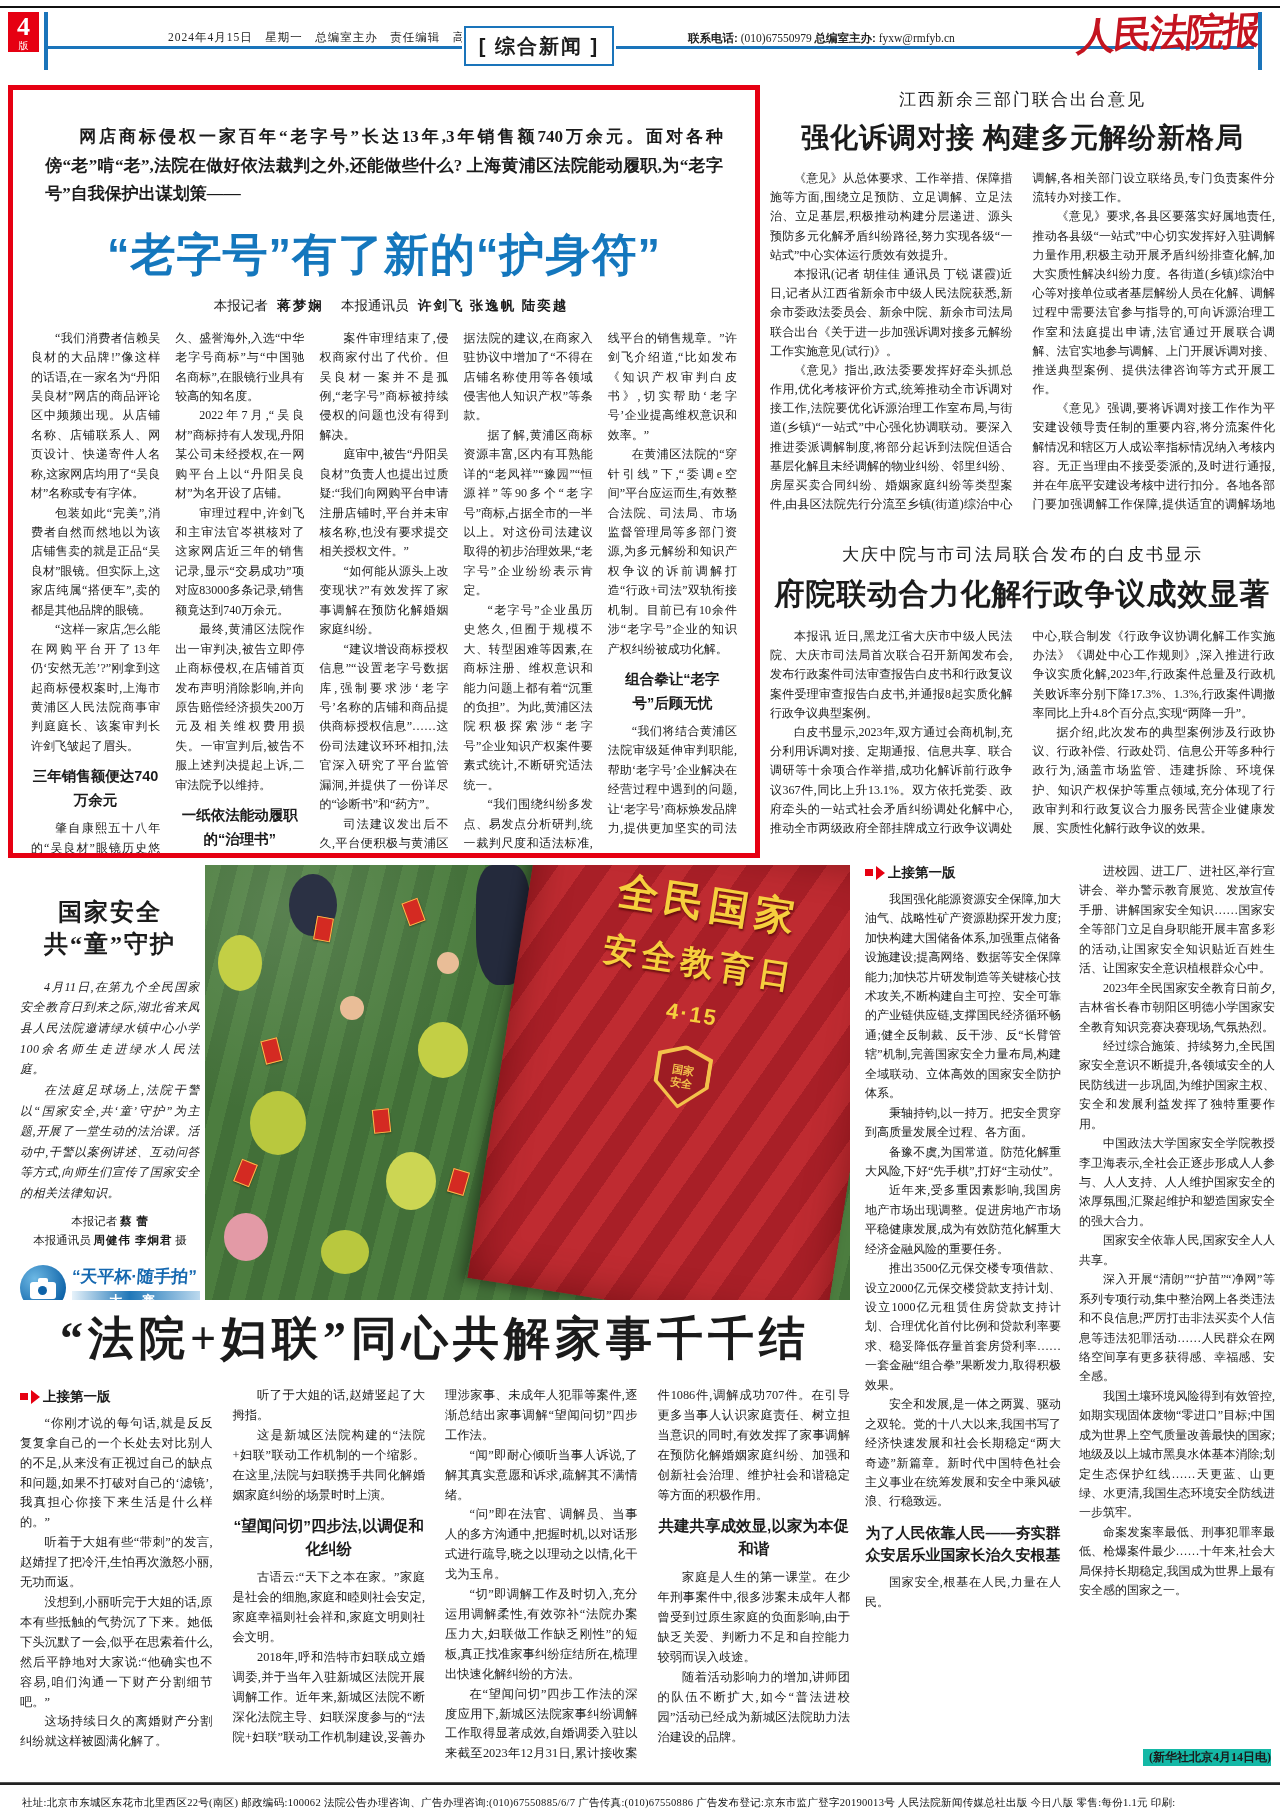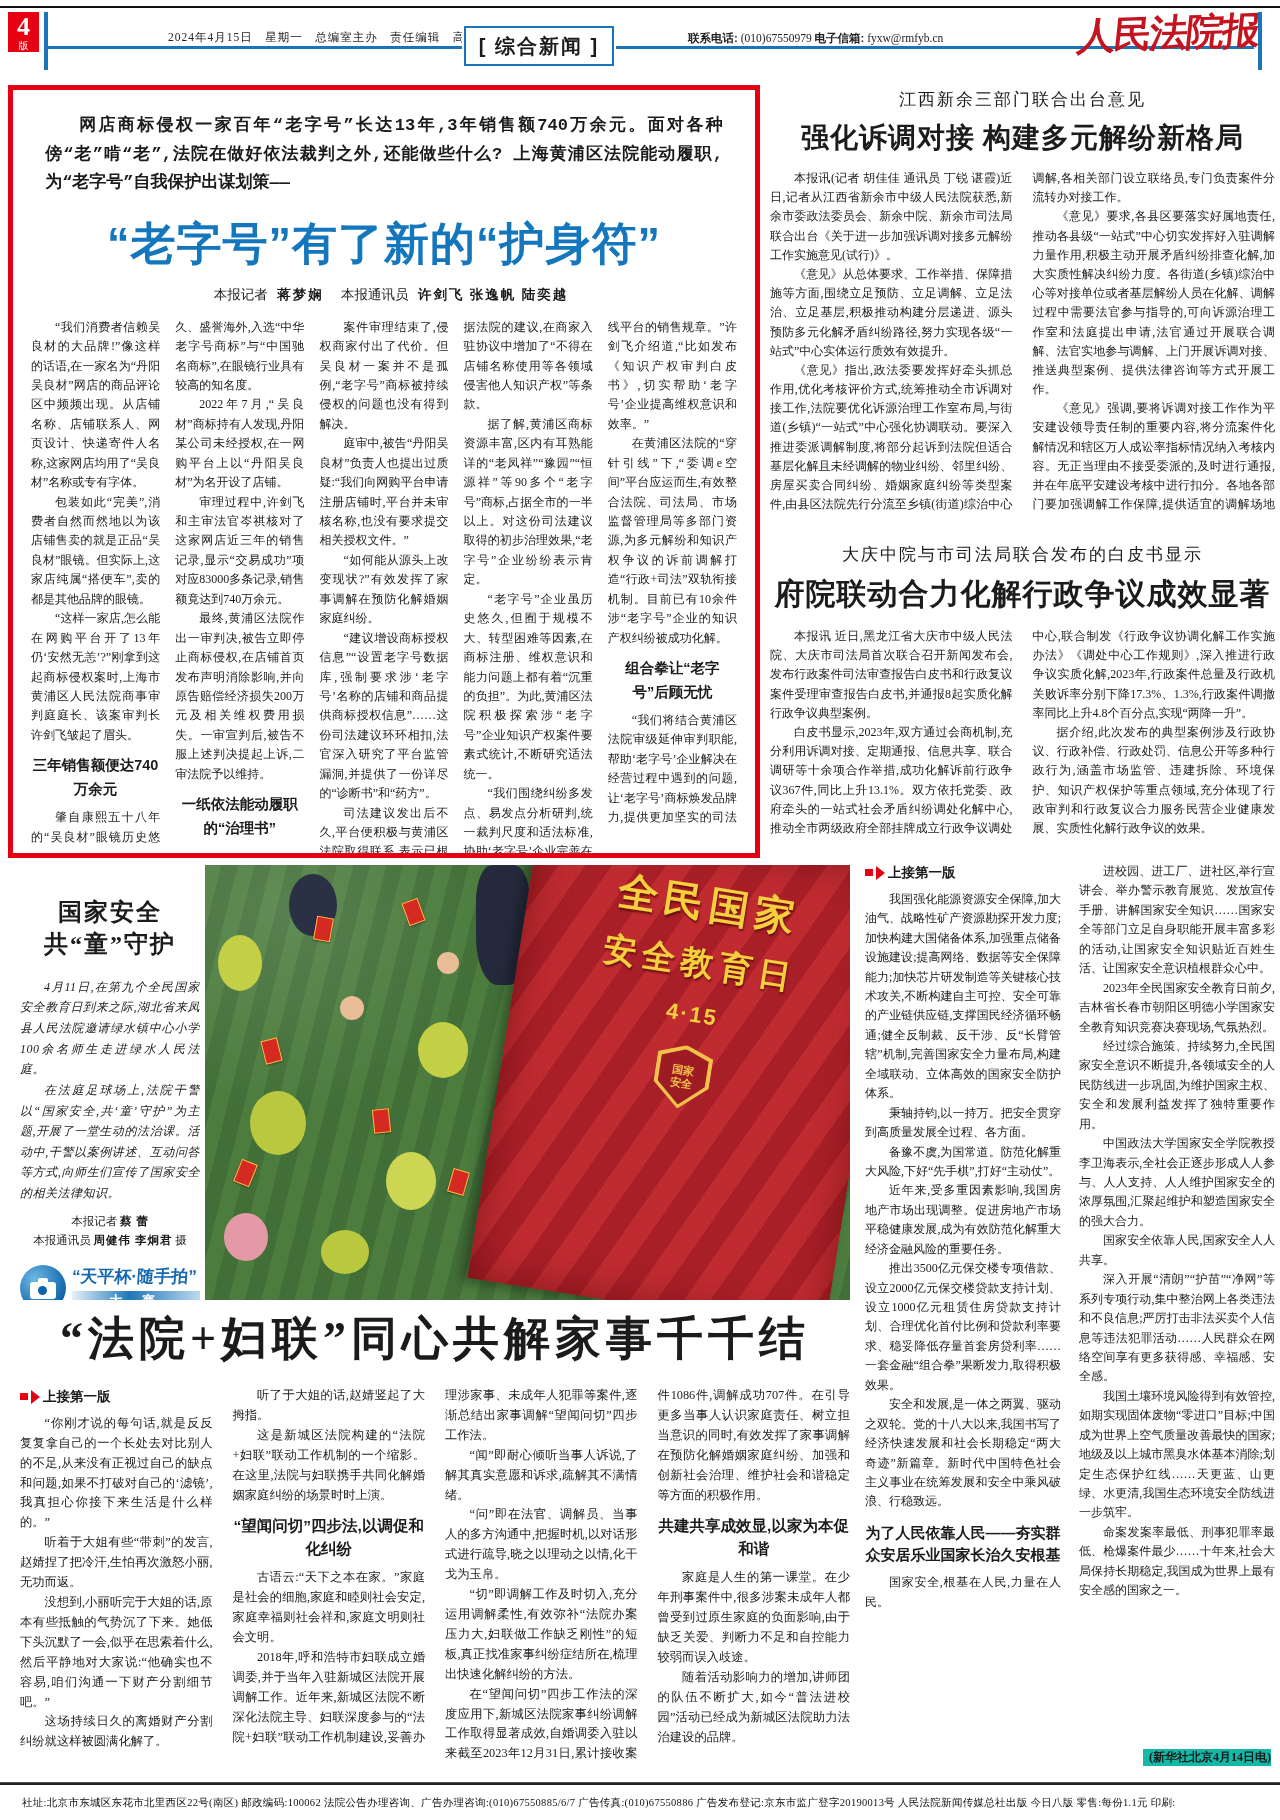--- a/index.html
+++ b/index.html
@@ -18,21 +18,21 @@
   .dateline { position:absolute; left:168px; top:30px; font-size:11.5px; letter-spacing:1px; color:#222; }
   .blue-rule { position:absolute; left:48px; top:46px; width:1206px; height:3px; background:#1a74ba; }
   .section-box { position:absolute; left:464px; top:26px; width:150px; height:40px; background:#fff; border:2px solid #1a74ba; display:flex; align-items:center; justify-content:center; box-shadow:0 0 0 2px #fff; }
   .section-box span { font-family:"Liberation Sans",sans-serif; font-weight:bold; font-size:20px; letter-spacing:2px; }
   .contact { position:absolute; left:688px; top:31px; font-size:11.5px; color:#222; }
   .contact b { font-family:"Liberation Sans",sans-serif; }
   .masthead { position:absolute; left:1078px; top:8px; width:180px; font-size:38px; font-weight:bold; color:#c41420; transform:skewX(-8deg) rotate(-2deg); letter-spacing:-2px; white-space:nowrap; }
 
   
   .red-box { position:absolute; left:8px; top:85px; width:752px; height:773px; border:5px solid #e60012; background:#fff; padding:20px 18px 10px; overflow:hidden; }
-  .main-intro { font-size:17px; font-weight:600; line-height:1.68; text-align:justify; text-indent:2em; width:96%; margin:2px auto 0;font-family:Liberation Mono, monospace; }
+  .main-intro { font-size:17px; font-weight:600; line-height:1.68; text-align:justify; text-indent:2em; width:96%; margin:13px auto 0; }
   .main-headline { font-family:"Liberation Sans",sans-serif; font-weight:900; font-size:45px; color:#1477bd; text-align:center; letter-spacing:1px; margin:16px 0 12px; }
   .byline { text-align:center; font-size:13.5px; margin-bottom:14px; }
   .byline .lab { margin:0 6px 0 14px; }
   .byline .nm { font-weight:bold; letter-spacing:2px; }
 
   .flow { text-align:justify; overflow:hidden; }
   .flow p { text-indent:2em; margin:0; }
   .flow h4.subhead { font-family:"Liberation Sans",sans-serif; font-weight:bold; text-align:center; text-indent:0; break-inside:avoid; }
   .cont-marker { font-family:"Liberation Sans",sans-serif; font-weight:bold; font-size:13.5px; display:flex; align-items:center; gap:3px; margin:0 0 6px; break-inside:avoid; }
   .arrow-tail { width:8px; height:7px; background:#e60012; display:inline-block; }
@@ -128,21 +128,21 @@
   </div>
   <div class="vbar left"></div>
   <div class="dateline">2024年4月15日　星期一　总编室主办　责任编辑　高倩倩</div>
   <div class="blue-rule"></div>
   <div class="section-box">
     <span>[ 综合新闻 ]</span>
   </div>
   <div class="contact">
     <b>联系电话:</b>
     <span>(010)67550979</span>
-    <b>电子信箱:</b>
+    <b>总编室主办:</b>
     <span>fyxw@rmfyb.cn</span>
   </div>
   <div class="masthead">人民法院报</div>
   <div class="vbar right"></div>
 
   <section class="red-box">
     <p class="main-intro">网店商标侵权一家百年“老字号”长达13年,3年销售额740万余元。面对各种傍“老”啃“老”,法院在做好依法裁判之外,还能做些什么? 上海黄浦区法院能动履职,为“老字号”自我保护出谋划策——</p>
     <h1 class="main-headline">“老字号”有了新的“护身符”</h1>
     <div class="byline">
       <span class="lab">本报记者</span>
@@ -172,22 +172,22 @@
         <h4 class="subhead">组合拳让“老字号”后顾无忧</h4>
         <p>“我们将结合黄浦区法院审级延伸审判职能,帮助‘老字号’企业解决在经营过程中遇到的问题,让‘老字号’商标焕发品牌力,提供更加坚实的司法服务保障。”黄浦区法院副院长张颖说。</p>
       </div>
   </section>
 
   <div class="right-region">
     <section>
       <div class="kicker">江西新余三部门联合出台意见</div>
       <h2 class="art-a-head">强化诉调对接 构建多元解纷新格局</h2>
       <div class="flow art-a-flow">
+          <p>《意见》从总体要求、工作举措、保障措施等方面,围绕立足预防、立足调解、立足法治、立足基层,积极推动构建分层递进、源头预防多元化解矛盾纠纷路径,努力实现各级“一站式”中心实体运行质效有效提升。</p>
           <p>本报讯(记者 胡佳佳 通讯员 丁锐 谌霞)近日,记者从江西省新余市中级人民法院获悉,新余市委政法委员会、新余中院、新余市司法局联合出台《关于进一步加强诉调对接多元解纷工作实施意见(试行)》。</p>
-          <p>《意见》从总体要求、工作举措、保障措施等方面,围绕立足预防、立足调解、立足法治、立足基层,积极推动构建分层递进、源头预防多元化解矛盾纠纷路径,努力实现各级“一站式”中心实体运行质效有效提升。</p>
           <p>《意见》指出,政法委要发挥好牵头抓总作用,优化考核评价方式,统筹推动全市诉调对接工作,法院要优化诉源治理工作室布局,与街道(乡镇)“一站式”中心强化协调联动。要深入推进委派调解制度,将部分起诉到法院但适合基层化解且未经调解的物业纠纷、邻里纠纷、房屋买卖合同纠纷、婚姻家庭纠纷等类型案件,由县区法院先行分流至乡镇(街道)综治中心调解,各相关部门设立联络员,专门负责案件分流转办对接工作。</p>
           <p>《意见》要求,各县区要落实好属地责任,推动各县级“一站式”中心切实发挥好入驻调解力量作用,积极主动开展矛盾纠纷排查化解,加大实质性解决纠纷力度。各街道(乡镇)综治中心等对接单位或者基层解纷人员在化解、调解过程中需要法官参与指导的,可向诉源治理工作室和法庭提出申请,法官通过开展联合调解、法官实地参与调解、上门开展诉调对接、推送典型案例、提供法律咨询等方式开展工作。</p>
           <p>《意见》强调,要将诉调对接工作作为平安建设领导责任制的重要内容,将分流案件化解情况和辖区万人成讼率指标情况纳入考核内容。无正当理由不接受委派的,及时进行通报,并在年底平安建设考核中进行扣分。各地各部门要加强调解工作保障,提供适宜的调解场地和相应办公经费,对参与调解的人民调解员,可适当给予工作补助,提高调解员工作积极性。市县两级建立矛盾纠纷排查化解联席会议机制,定期研究诉调对接工作开展情况,通报问题不足,推动工作开展。</p>
         </div>
     </section>
     <section class="art-b">
       <div class="kicker">大庆中院与市司法局联合发布的白皮书显示</div>
       <h2 class="art-b-head">府院联动合力化解行政争议成效显著</h2>
       <div class="flow art-b-flow">
           <p>本报讯 近日,黑龙江省大庆市中级人民法院、大庆市司法局首次联合召开新闻发布会,发布行政案件司法审查报告白皮书和行政复议案件受理审查报告白皮书,并通报8起实质化解行政争议典型案例。</p>

